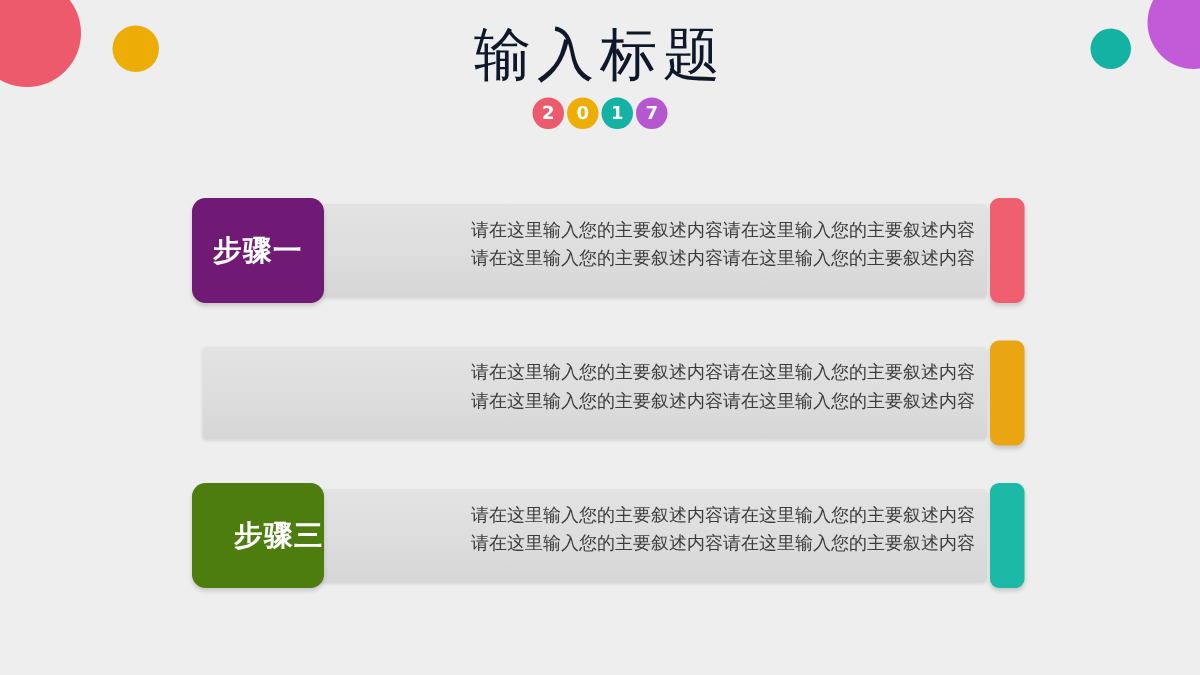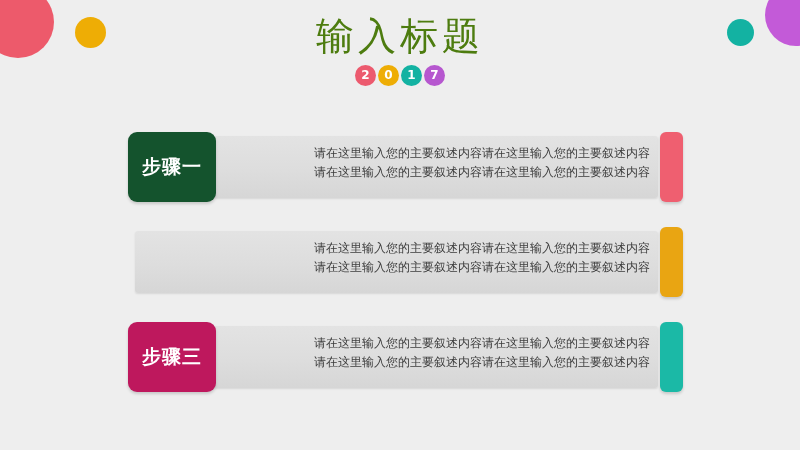--- a/index.html
+++ b/index.html
@@ -57,21 +57,21 @@
     left: 0;
     width: 800px;
     text-align: center;
   }
   .page-title {
     margin: 0;
     padding-top: 14px;
     font-size: 38px;
     line-height: 44px;
     font-weight: normal;
-    color: #4d7c0f;
+    color: #0f172a;
     letter-spacing: 4px;
   }
   .year-row {
     margin-top: 7px;
     display: flex;
     justify-content: center;
     align-items: center;
     gap: 2px;
   }
   .year-digit {
@@ -161,42 +161,42 @@
     <span class="year-digit" style="background: rgb(238, 173, 5);">0</span>
     <span class="year-digit" style="background: rgb(19, 178, 162);">1</span>
     <span class="year-digit" style="background: rgb(182, 87, 207);">7</span>
   </div>
 </div>
 
 <div class="steps">
 
   <div class="step-row">
     <div class="step-body"></div>
-    <div class="step-tab" style="background: #14532d;">
+    <div class="step-tab" style="background: #701a75;">
       <span class="step-tab-label">步骤一</span>
     </div>
     <div class="step-text">
       <div>请在这里输入您的主要叙述内容请在这里输入您的主要叙述内容</div>
       <div>请在这里输入您的主要叙述内容请在这里输入您的主要叙述内容</div>
     </div>
     <div class="step-cap" style="background: rgb(239, 95, 112);"></div>
   </div>
 
   <div class="step-row">
     <div class="step-body"></div>
     <div class="step-text">
       <div>请在这里输入您的主要叙述内容请在这里输入您的主要叙述内容</div>
       <div>请在这里输入您的主要叙述内容请在这里输入您的主要叙述内容</div>
     </div>
     <div class="step-cap" style="background: rgb(233, 165, 18);"></div>
   </div>
 
   <div class="step-row">
     <div class="step-body"></div>
-    <div class="step-tab" style="background: #be185d;">
+    <div class="step-tab" style="background: #4d7c0f; justify-content: flex-end;">
       <span class="step-tab-label">步骤三</span>
     </div>
     <div class="step-text">
       <div>请在这里输入您的主要叙述内容请在这里输入您的主要叙述内容</div>
       <div>请在这里输入您的主要叙述内容请在这里输入您的主要叙述内容</div>
     </div>
     <div class="step-cap" style="background: rgb(27, 185, 166);"></div>
   </div>
 
 </div>

